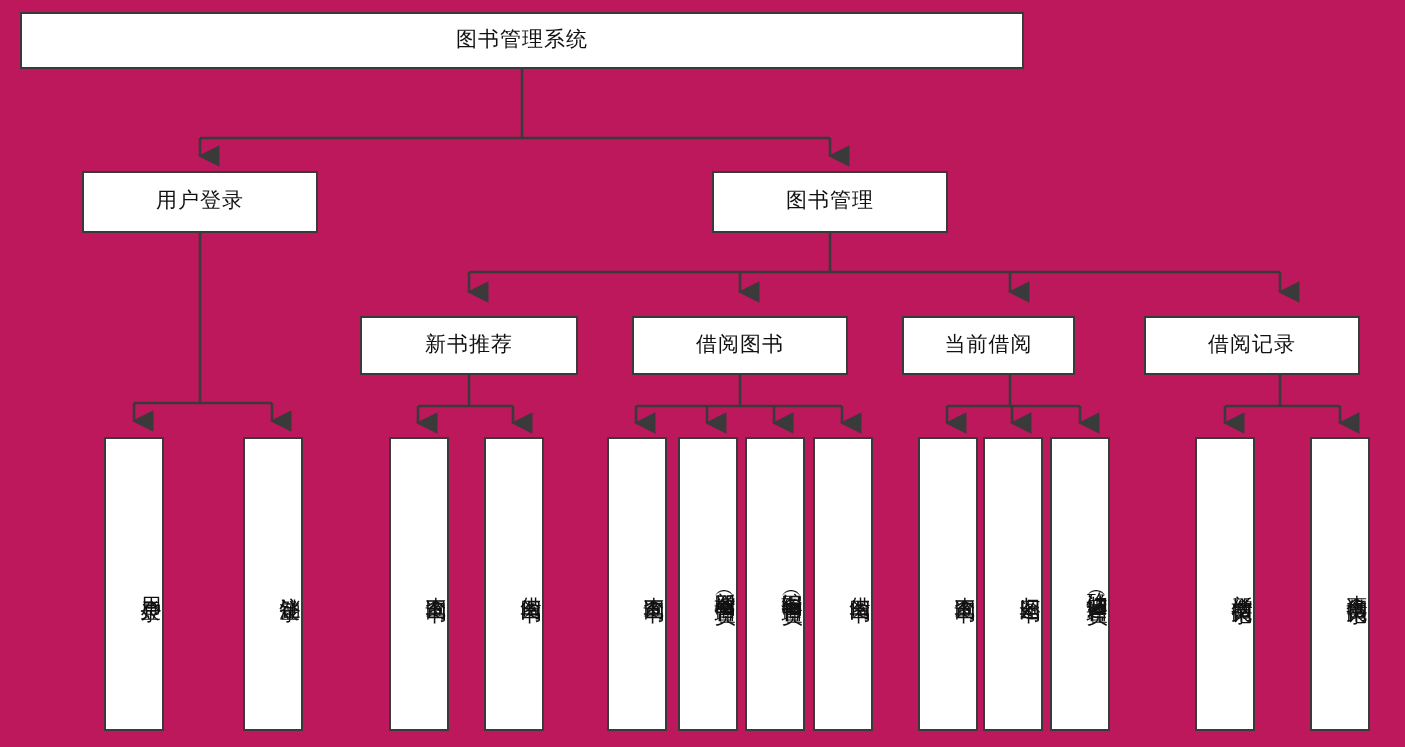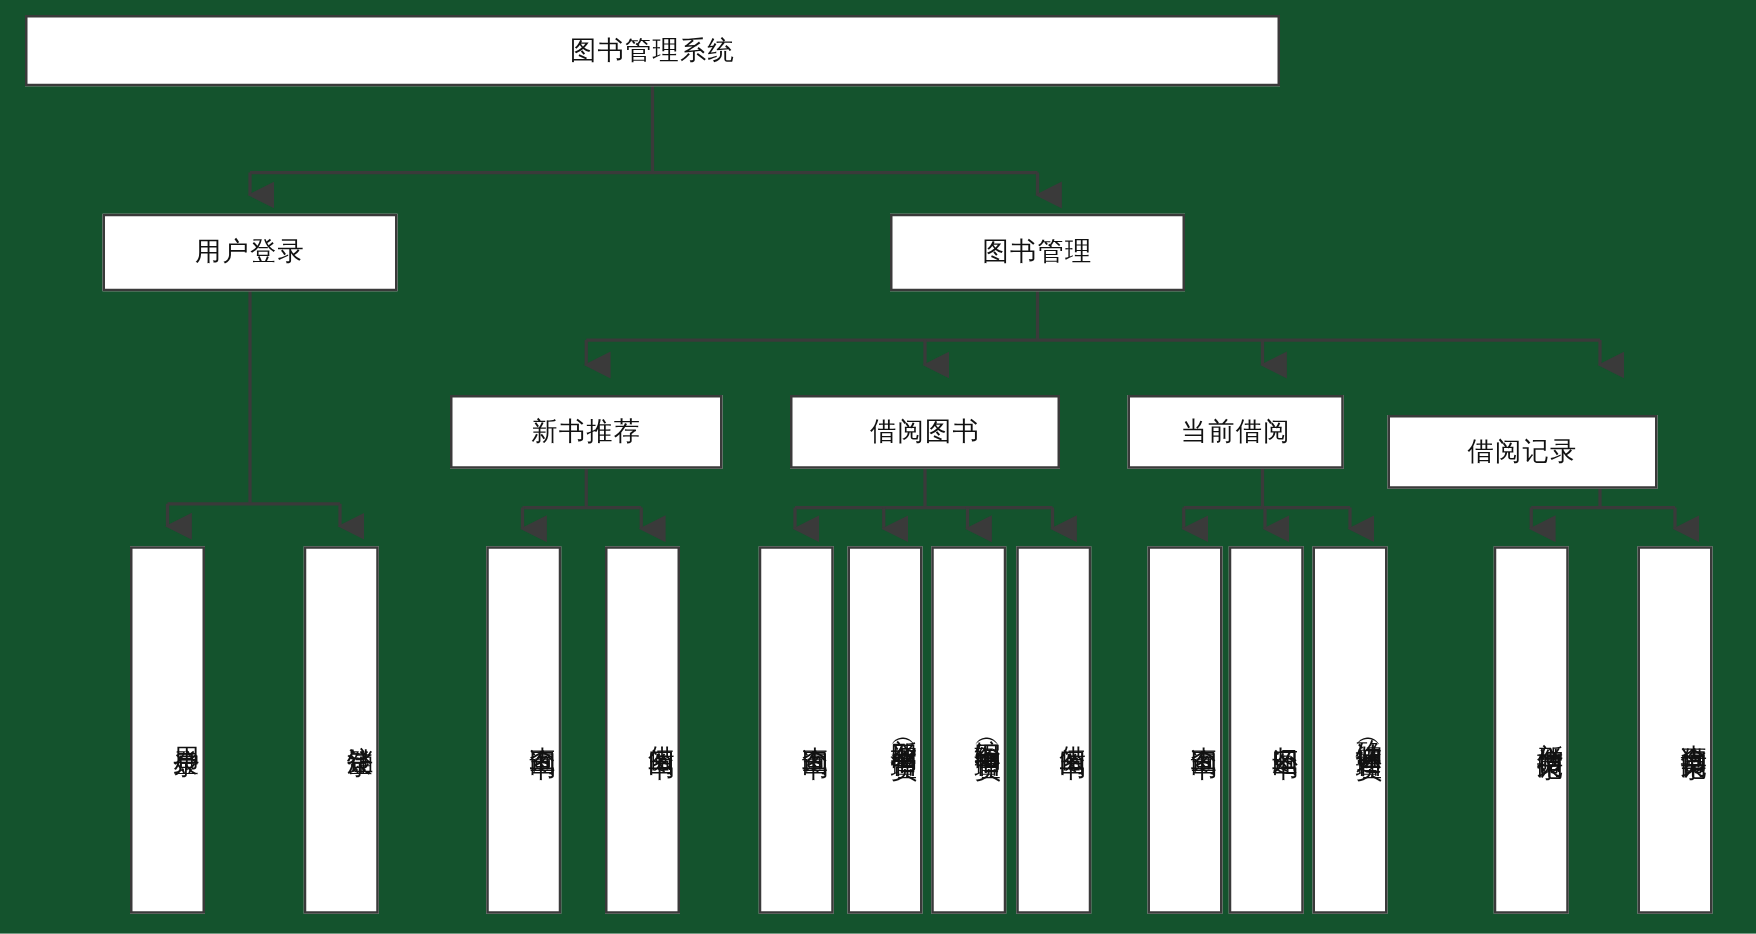--- a/index.html
+++ b/index.html
@@ -8,22 +8,23 @@
     padding: 0;
     background: #ffffff;
   }
   body {
     font-family: "DejaVu Sans", "Liberation Sans", sans-serif;
   }
   #canvas {
     position: relative;
     width: 1405px;
     height: 747px;
-    background: #14532d;
+    background: #be185d;
     overflow: hidden;
+    font-family: Liberation Mono, monospace;
   }
   svg.wires {
     position: absolute;
     left: 0;
     top: 0;
     width: 1405px;
     height: 747px;
     pointer-events: none;
   }
   .node {
@@ -133,21 +134,21 @@
 
   <div class="node horiz" style="left:360px; top:316px; width:218px; height:59px;">
     <span class="label">新书推荐</span>
   </div>
   <div class="node horiz" style="left:632px; top:316px; width:216px; height:59px;">
     <span class="label">借阅图书</span>
   </div>
   <div class="node horiz" style="left:902px; top:316px; width:173px; height:59px;">
     <span class="label">当前借阅</span>
   </div>
-  <div class="node horiz" style="left:1110px; top:316px; width:216px; height:59px;margin-top:16px;">
+  <div class="node horiz" style="left:1144px; top:316px; width:216px; height:59px;">
     <span class="label">借阅记录</span>
   </div>
 
   <div class="node vert" style="left:104px; top:437px; width:60px; height:294px;">
     <span class="label">用户登录</span>
   </div>
   <div class="node vert" style="left:243px; top:437px; width:60px; height:294px;">
     <span class="label">注销登录</span>
   </div>
 

